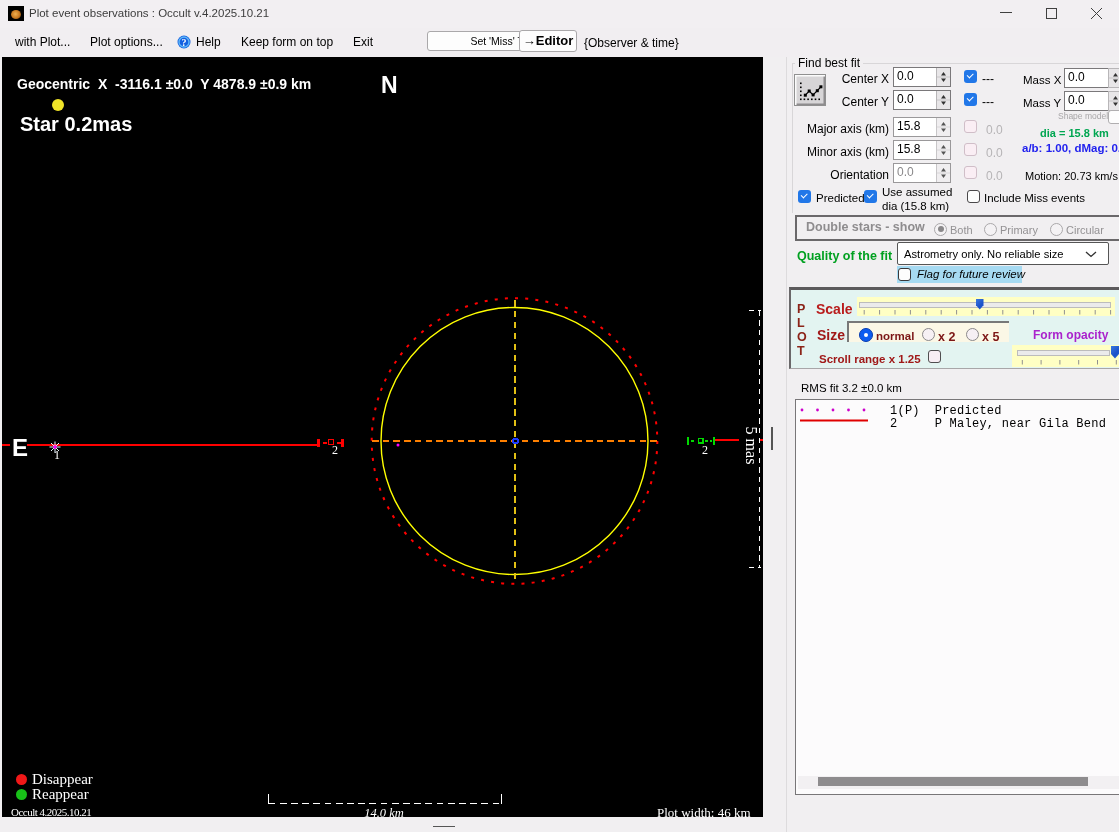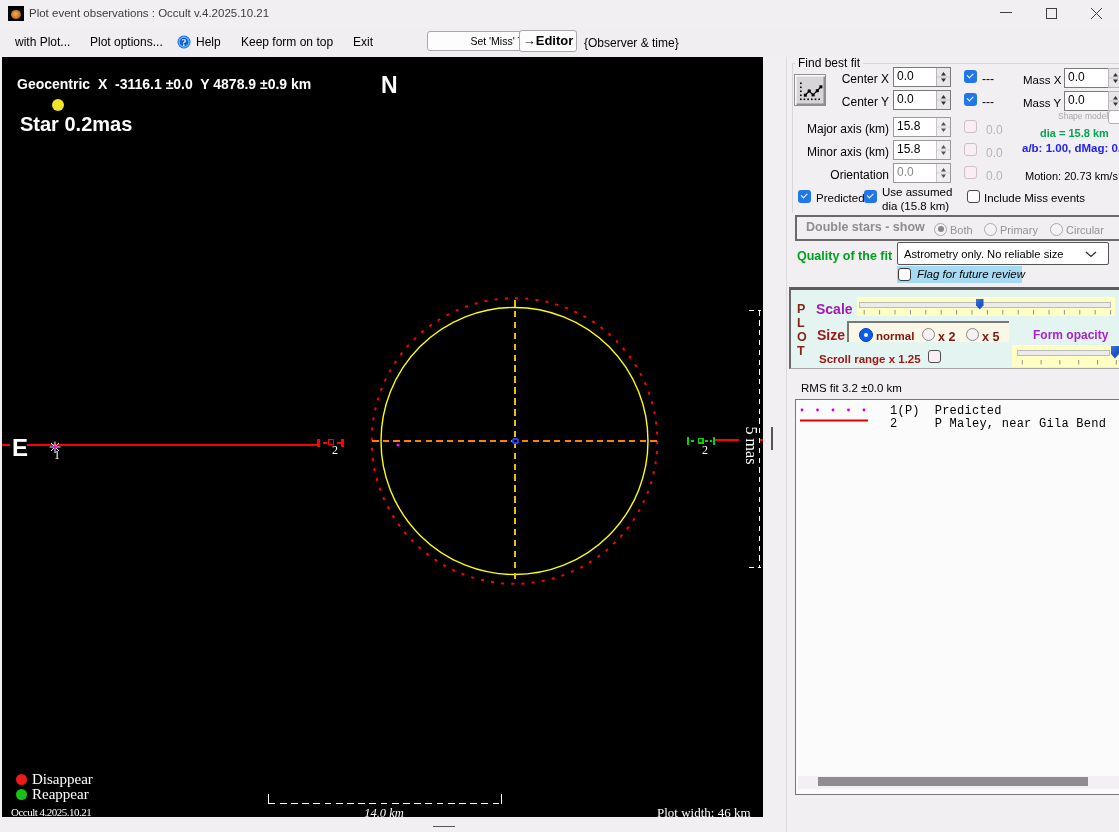--- a/index.html
+++ b/index.html
@@ -264,21 +264,21 @@
     <svg style="position:absolute;right:11px;top:7.5px;" width="12" height="7">
         <path d="M1 1 L6 5.5 L11 1" fill="none" stroke="#333" stroke-width="1.3"></path>
       </svg>
   </div>
   <div class="abs" style="left:108px;top:209px;width:125px;height:17px;background:#a6daf2;"></div>
   <div class="abs" style="left:109px;top:210.5px;width:11px;height:11px;border:1.4px solid #3a383a;border-radius:3px;background:#fdfdfd;"></div>
   <div class="abs" style="left:128px;top:211px;font-size:11.5px;font-style:italic;">Flag for future review</div>
 
   <div class="abs" style="left:0;top:230px;width:330px;height:78px;background:#e3f4f1;border-top:3px solid #5c5a5c;border-left:2px solid #6a686a;border-bottom:1px solid #a8a6a8;">
     <div class="abs" style="left:6px;top:12px;font-weight:bold;font-size:12.5px;color:#8b2418;line-height:14px;">P<br>L<br>O<br>T</div>
-    <div class="abs" style="left:25px;top:11px;font-weight:bold;font-size:14px;color:#a21caf;">Scale</div>
+    <div class="abs" style="left:25px;top:11px;font-weight:bold;font-size:14px;color:#b91c1c;">Scale</div>
     <div class="abs" style="left:66px;top:7px;width:258px;height:19px;background:#ffffc4;">
       <div class="abs" style="left:2px;top:5px;width:250px;height:3.5px;background:#ebebeb;border:1px solid #bcbcbc;"></div>
       <svg class="abs" style="left:0;top:12.5px;" width="258" height="5">
         <g stroke="#909090" stroke-width="1">
             <line x1="7.2" y1="0" x2="7.2" y2="4.5"></line>
             <line x1="22.6" y1="0" x2="22.6" y2="4.5"></line>
             <line x1="38.0" y1="0" x2="38.0" y2="4.5"></line>
             <line x1="53.4" y1="0" x2="53.4" y2="4.5"></line>
             <line x1="68.8" y1="0" x2="68.8" y2="4.5"></line>
             <line x1="84.2" y1="0" x2="84.2" y2="4.5"></line>

